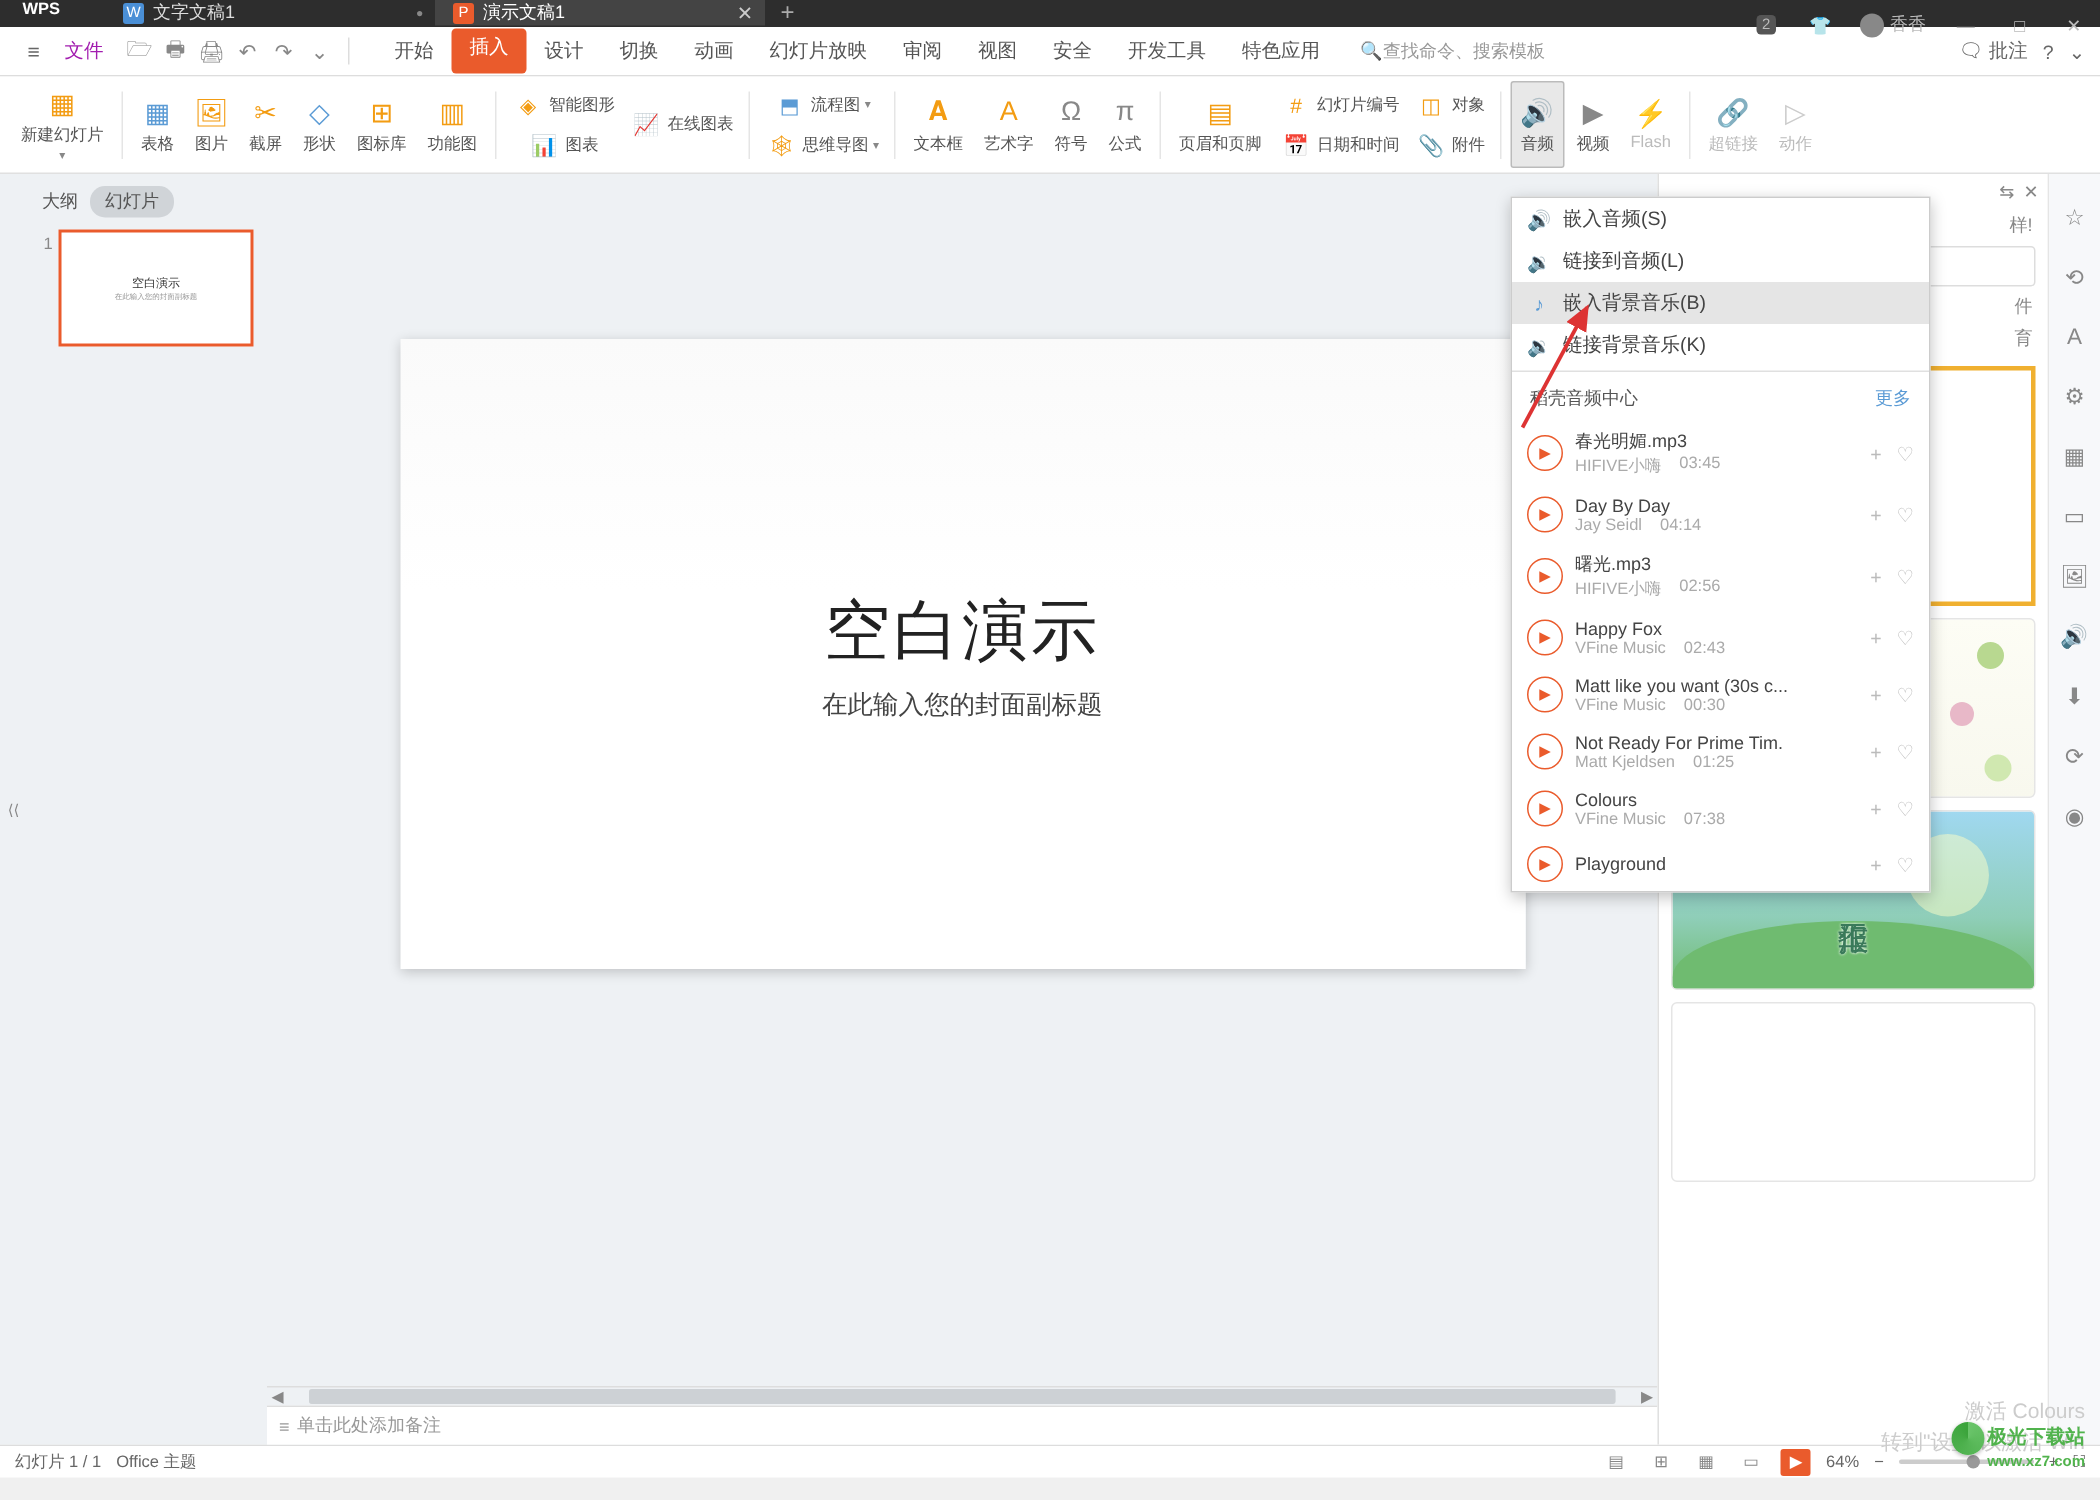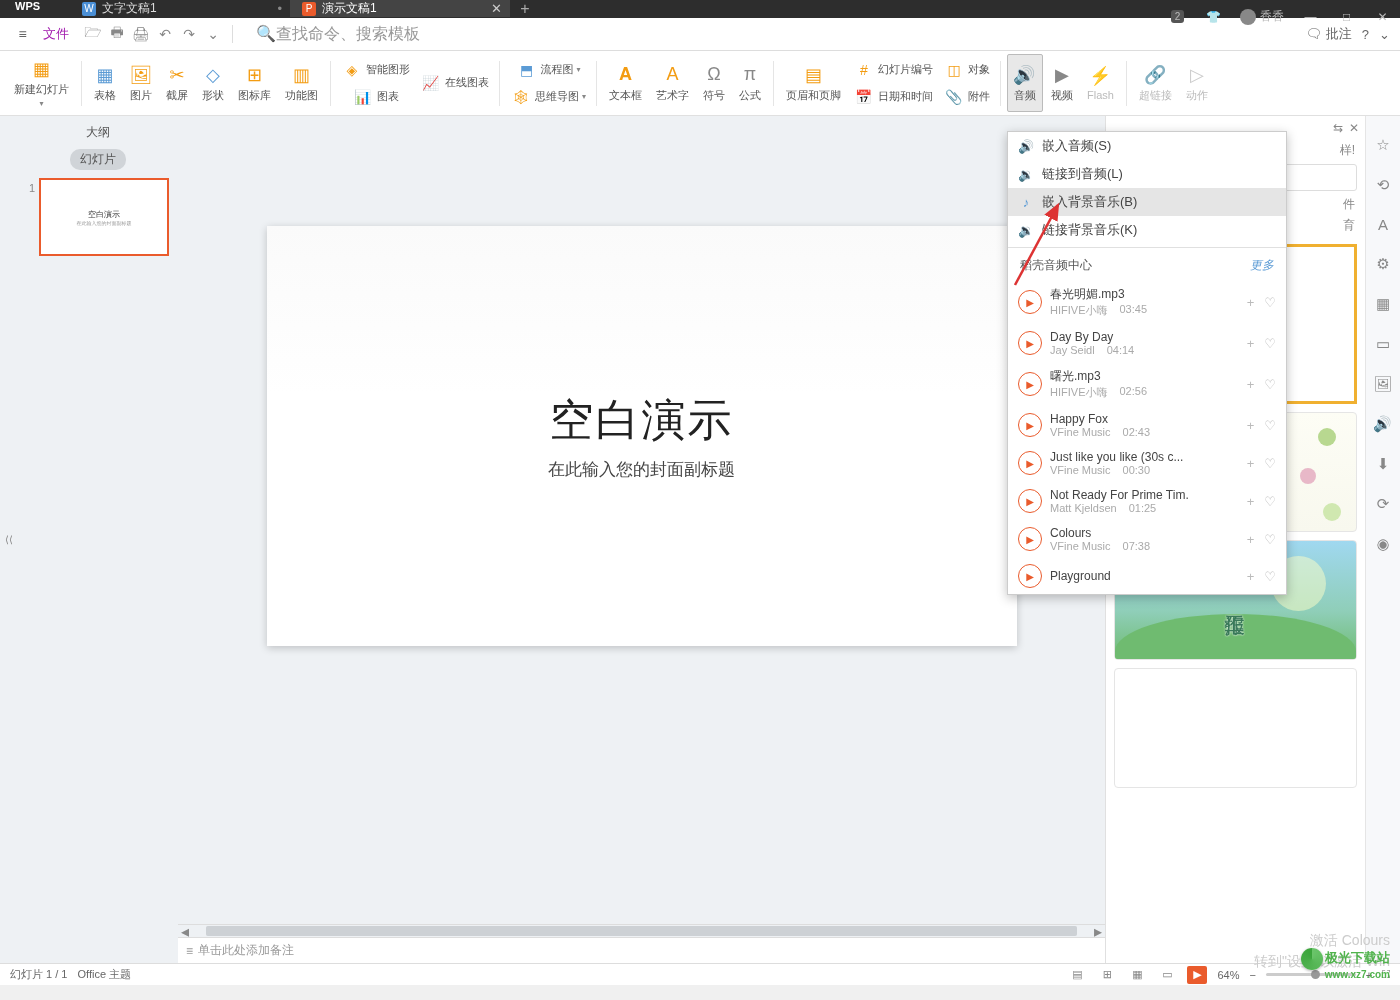--- a/index.html
+++ b/index.html
@@ -20,39 +20,39 @@
 
 .menubar { height: 33px; background: #fff; display: flex; align-items: center; font-size: 13px; padding: 0 10px; border-bottom: 1px solid #ddd; }
 .menubar .menu-icon { width: 25px; display:flex; align-items:center; justify-content:center; color:#666; font-size:14px; }
 .menubar .file-btn { padding: 3px 8px; color: #a21caf; }
 .menubar .qat { display:flex; gap:2px; margin-left:5px; }
 .menubar .qat-btn { width:22px; height:22px; display:flex; align-items:center; justify-content:center; color:#888; font-size:14px; }
 .menubar .sep { width:1px; height:18px; background:#ddd; margin:0 8px; }
 .menubar .tabs { display: flex; gap: 0; margin-left: 10px; }
 .menubar .mtab { padding: 6px 12px; color: #555; cursor: pointer; }
 .menubar .mtab.active { background: #ea5b2c; color: #fff; border-radius: 3px; padding: 3px 12px; }
-.menubar .search { margin-left: 15px; color: #999; font-size: 16px; }
+.menubar .search { margin-left: 15px; color: #999; font-size: 12px; }
 .menubar .right { margin-left: auto; display: flex; align-items: center; gap: 10px; color: #666; }
 
 .ribbon { height: 65px; background: #fff; display: flex; align-items: center; padding: 0 8px; border-bottom: 1px solid #e0e0e0; font-size: 11px; color: #555; gap:2px; }
 .ribbon .rbtn { display: flex; flex-direction: column; align-items: center; justify-content: center; padding: 0 6px; height: 58px; gap: 2px; }
 .ribbon .rbtn.small { height: auto; flex-direction: row; padding: 2px 4px; gap: 3px; }
 .ribbon .rbtn .ricon { width: 22px; height: 22px; display: flex; align-items: center; justify-content: center; color: #f39c12; font-size: 18px; }
 .ribbon .rbtn .ricon.blue { color: #5b9bd5; }
 .ribbon .rbtn .ricon.gray { color: #888; }
 .ribbon .rbtn.disabled { color: #bbb; }
 .ribbon .rbtn.disabled .ricon { color: #ccc; }
 .ribbon .rsep { width: 1px; height: 45px; background: #e5e5e5; margin: 0 4px; }
 .ribbon .rcol { display: flex; flex-direction: column; gap: 1px; height:58px; justify-content:center; }
 .ribbon .rbtn.active { background:#e8e8e8; border:1px solid #bbb; border-radius:2px; }
 
 .content { display: flex; height: calc(1000px - 33px - 33px - 65px - 22px); position: relative; }
 .outline-toggle { width: 18px; background:#eef1f4; display:flex; align-items:center; justify-content:center; color:#888; font-size:10px; }
 .outline { width: 160px; background: #eef1f4; padding: 5px; }
-.outline-tabs { font-size: 12px; color: #555; padding: 3px 5px; display:flex; gap:8px; align-items:center;flex-direction:column;}
+.outline-tabs { font-size: 12px; color: #555; padding: 3px 5px; display:flex; gap:8px; align-items:center;}
 .outline-tabs .otab.active { background: #d0d4d8; border-radius: 10px; padding: 2px 10px; }
 .thumb { border: 2px solid #ea5b2c; margin-top: 5px; background: #fff; height: 78px; width: 130px; margin-left:16px; position:relative; display:flex; flex-direction:column; align-items:center; justify-content:center; }
 .thumb-num { position:absolute; left:-12px; top:2px; font-size:11px; color:#888; }
 .thumb-title { font-size:8px; color:#333; }
 .thumb-sub { font-size:5px; color:#999; }
 
 .canvas-area { flex: 1; background: #eef1f4; display: flex; flex-direction: column; position: relative; }
 .canvas-scroll { flex: 1; display: flex; justify-content: center; align-items: flex-start; padding-top: 110px; }
 .slide { width: 750px; height: 420px; background: linear-gradient(180deg,#fafafa 0%, #fff 40%); box-shadow: 0 2px 8px rgba(0,0,0,0.2); display: flex; flex-direction: column; align-items: center; justify-content: center; }
 .slide .title { font-size: 44px; color: #222; letter-spacing: 2px; font-weight: 400; }
@@ -72,21 +72,21 @@
 .tpl .flw { position:absolute; width:18px; height:18px; border-radius:50%; }
 
 .sidestrip { width: 35px; background: #f7f8fa; border-left: 1px solid #e5e5e5; display: flex; flex-direction: column; align-items: center; padding-top: 20px; gap: 22px; color: #888; font-size: 15px; }
 
 .dropdown { position: absolute; top: 0; left: 0; width: 280px; background: #fff; border: 1px solid #ccc; box-shadow: 0 3px 10px rgba(0,0,0,0.25); z-index: 100; font-size: 13px; }
 .dropdown .dd-item { display: flex; align-items: center; height: 28px; padding: 0 10px; gap: 8px; color: #444; }
 .dropdown .dd-item.active { background: #e5e5e5; }
 .dropdown .dd-icon { width: 16px; height: 16px; display:flex; align-items:center; justify-content:center; color:#f39c12; font-size:13px;}
 .dropdown .dd-sep { height:1px; background:#e0e0e0; margin:3px 0; }
 .dropdown .dd-header { display:flex; justify-content:space-between; padding:6px 12px; font-size:12px; color:#555;}
-.dropdown .dd-header .more { color:#5b9bd5;font-style:italic; }
+.dropdown .dd-header .more { color:#5b9bd5; }
 .audio-item { display:flex; align-items:center; padding: 6px 10px; gap:8px; }
 .audio-item .play { width:24px; height:24px; border:1px solid #ea5b2c; border-radius:50%; display:flex; align-items:center; justify-content:center; color:#ea5b2c; font-size:10px; flex-shrink:0;}
 .audio-item .info { flex:1; overflow:hidden; }
 .audio-item .aname { font-size:12px; color:#444; white-space:nowrap; overflow:hidden; text-overflow:ellipsis;}
 .audio-item .ameta { font-size:11px; color:#aaa; display:flex; gap:12px;}
 .audio-item .actions { display:flex; gap:10px; color:#bbb; font-size:13px; }
 
 .statusbar { height: 22px; background: #fff; border-top: 1px solid #ddd; display: flex; align-items: center; font-size: 11px; color: #666; padding: 0 10px; gap: 10px; }
 .statusbar .spacer { flex: 1; }
 .statusbar .sbtn { width:20px; height:18px; display:flex; align-items:center; justify-content:center; color:#888; }
@@ -135,20 +135,33 @@
   <div class="file-btn">文件</div>
   <div class="qat" id="qat">
       <div class="qat-btn">🗁</div>
       <div class="qat-btn">🖶</div>
       <div class="qat-btn">🖨</div>
       <div class="qat-btn">↶</div>
       <div class="qat-btn">↷</div>
       <div class="qat-btn">⌄</div>
     </div>
   <div class="sep"></div>
+  <div class="tabs" id="mtabs">
+      <div class="mtab">开始</div>
+      <div class="mtab active">插入</div>
+      <div class="mtab">设计</div>
+      <div class="mtab">切换</div>
+      <div class="mtab">动画</div>
+      <div class="mtab">幻灯片放映</div>
+      <div class="mtab">审阅</div>
+      <div class="mtab">视图</div>
+      <div class="mtab">安全</div>
+      <div class="mtab">开发工具</div>
+      <div class="mtab">特色应用</div>
+    </div>
   <div class="search">🔍查找命令、搜索模板</div>
   <div class="right">
     <span>🗨 批注</span>
     <span>?</span>
     <span>⌄</span>
   </div>
 </div>
 
 <div class="ribbon">
   <div class="rbtn">
@@ -455,21 +468,21 @@
           </div>
         </div>
     <div class="actions">
           <span>+</span>
           <span>♡</span>
         </div>
       </div>
       <div class="audio-item">
         <div class="play">▶</div>
     <div class="info">
-          <div class="aname">Just like you like (30s c...</div>
+          <div class="aname">Matt like you want (30s c...</div>
           <div class="ameta">
             <span>VFine Music</span>
             <span>00:30</span>
           </div>
         </div>
     <div class="actions">
           <span>+</span>
           <span>♡</span>
         </div>
       </div>

